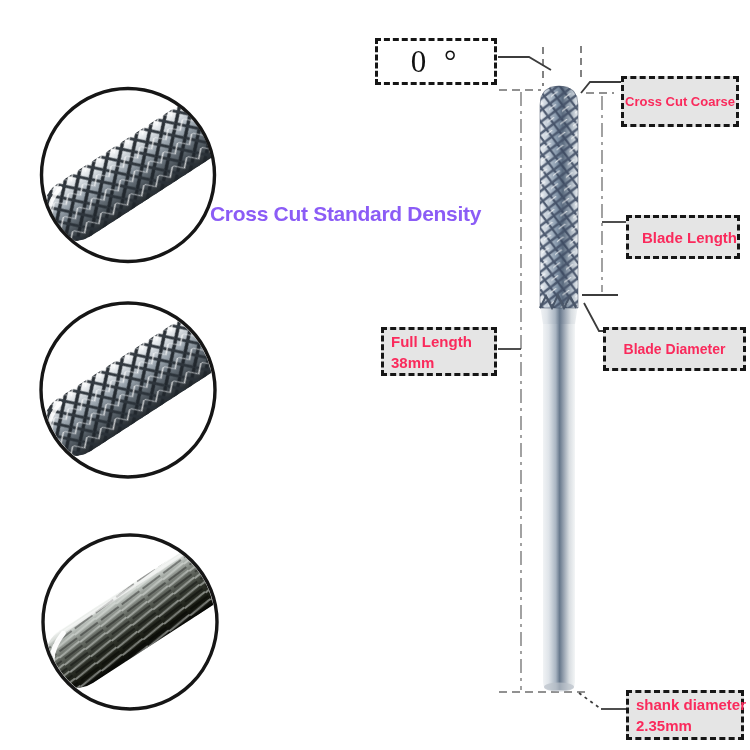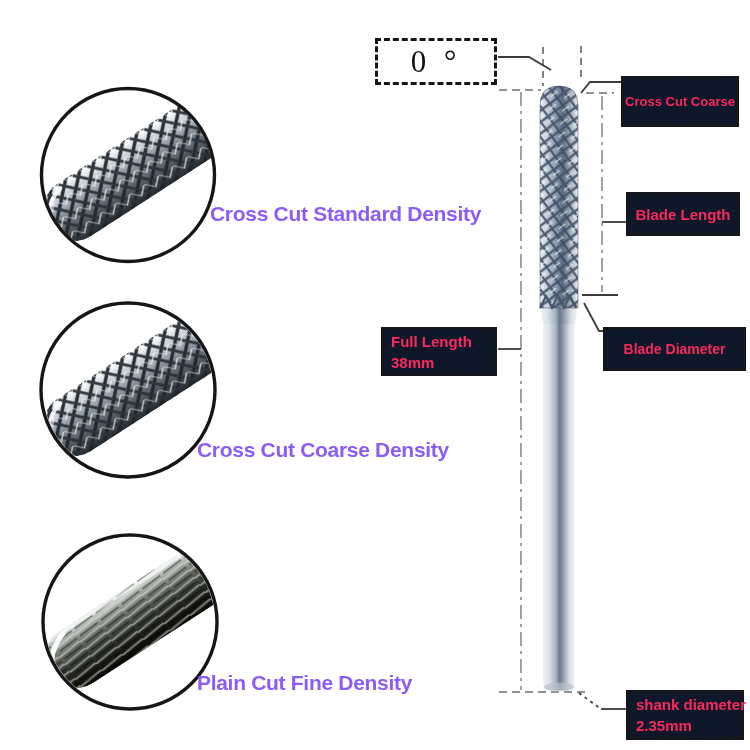--- a/index.html
+++ b/index.html
@@ -4,21 +4,21 @@
 <style>
   html,body{margin:0;padding:0;background:#ffffff;}
   .stage{
     position:relative;width:750px;height:750px;background:#ffffff;overflow:hidden;
     font-family:"Liberation Sans",sans-serif;
   }
   .stage svg{position:absolute;left:0;top:0;}
   .callout-box{
     position:absolute;
     border:3px dashed #161616;
-    background:#0f172a;
+    background:#e5e5e5;
     color:#fa2a5c;
     font-weight:bold;
     display:flex;align-items:center;justify-content:center;
     box-sizing:border-box;
     white-space:nowrap;
     z-index:3;
   }
   .callout-box.two-line{
     flex-direction:column;align-items:flex-start;justify-content:center;
     padding-left:7px;line-height:21px;
@@ -191,35 +191,33 @@
   </svg>
 
   <div class="angle-box" style="left:375px;top:38px;width:122px;height:47px;">
     <span>0 °</span>
   </div>
 
   <div class="callout-box" style="left:621px;top:76px;width:118px;height:51px;font-size:13px;">
     <span>Cross Cut Coarse</span>
   </div>
 
-  <div class="callout-box" style="left:626px;top:192px;width:114px;height:44px;font-size:15px;">
+  <div class="callout-box" style="left:626px;top:215px;width:114px;height:44px;font-size:15px;justify-content:flex-end;">
     <span>Blade Length</span>
   </div>
 
   <div class="callout-box" style="left:603px;top:327px;width:143px;height:44px;font-size:14px;">
     <span>Blade Diameter</span>
   </div>
 
   <div class="callout-box two-line" style="left:381px;top:327px;width:116px;height:49px;font-size:15px;">
     <span>Full Length</span>
     <span>38mm</span>
   </div>
 
   <div class="callout-box two-line" style="left:626px;top:690px;width:118px;height:50px;font-size:15px;">
     <span>shank diameter</span>
     <span>2.35mm</span>
   </div>
 
   <div class="density-label" style="left:210px;top:202px;">Cross Cut Standard Density</div>
-  <div class="density-label" style="left:197px;top:438px;">Cross Cut Coarse Density</div>
-  <div class="density-label" style="left:197px;top:671px;">Plain Cut Fine Density</div>
 
 </div>
 
 </body></html>

